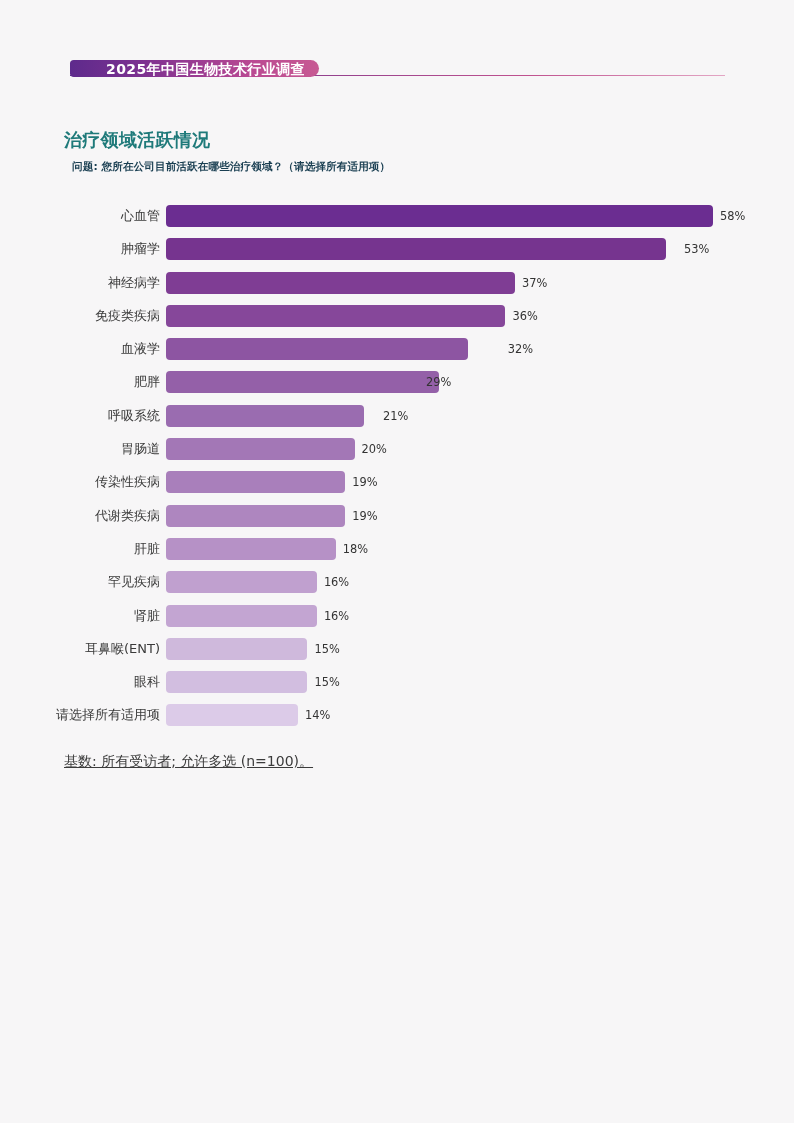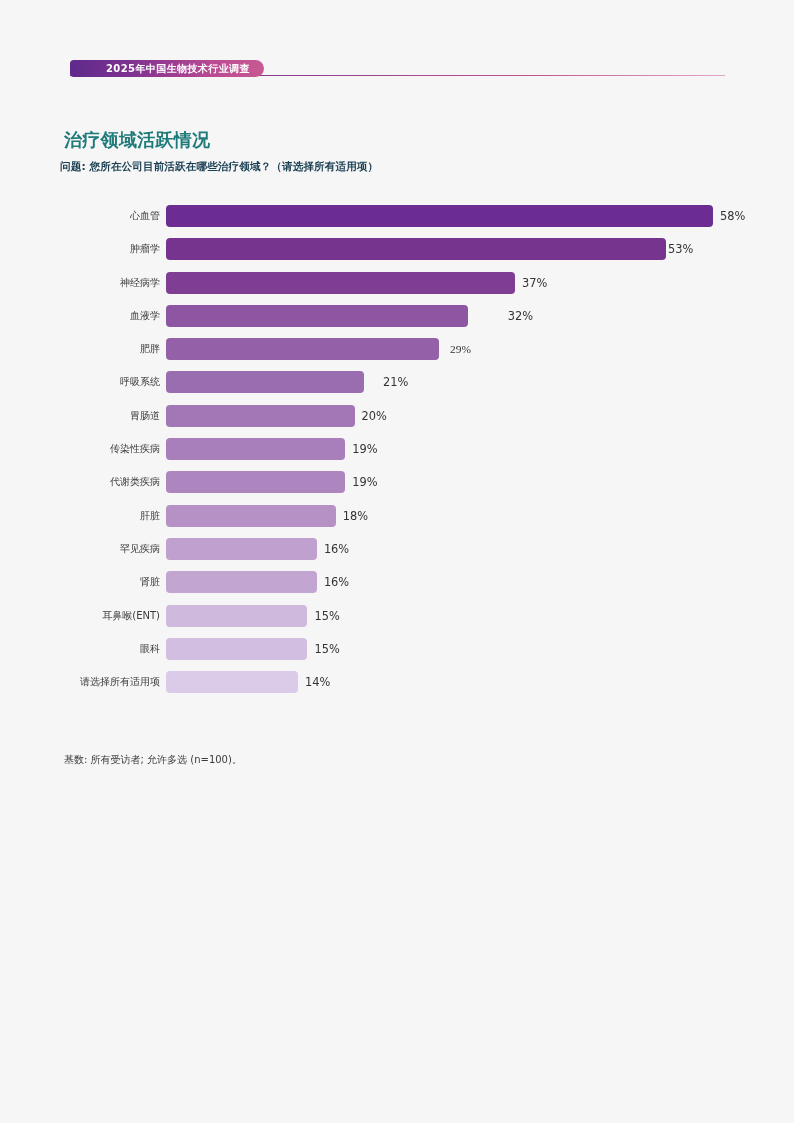--- a/index.html
+++ b/index.html
@@ -42,40 +42,40 @@
     height: 17px;
     padding: 0 14px 0 36px;
     border-radius: 4px 9px 9px 4px;
     background: linear-gradient(90deg, #5e2a8c 0%, #7b3190 28%, #9c3c92 52%, #bb4a92 74%, #c75a93 100%);
     display: flex;
     align-items: center;
     box-sizing: border-box;
   }
   .header-banner-text {
     color: #ffffff;
-    font-size: 10px;
+    font-size: 14px;
     font-weight: bold;
     letter-spacing: 0.4px;
     white-space: nowrap;
     line-height: 1;
   }
 
   
   .section-title {
     position: absolute;
     left: 64px;
     top: 128px;
     color: #1f7a7a;
     font-size: 18px;
     font-weight: bold;
     letter-spacing: 0.3px;
   }
   .question {
     position: absolute;
-    left: 60px;
+    left: 72px;
     top: 160px;
     color: #1a3f52;
     font-size: 10.6px;
     font-weight: bold;
     letter-spacing: 0.1px;
   }
 
   
   .chart {
     position: absolute;
@@ -87,21 +87,21 @@
     position: relative;
     height: 33.3px;
   }
   .row-label {
     position: absolute;
     right: 634px;   
     top: 0;
     height: 22px;
     line-height: 22px;
     color: #3a3a3a;
-    font-size: 10px;
+    font-size: 13px;
     white-space: nowrap;
     text-align: center;
   }
   .bar {
     position: absolute;
     left: 166px;
     top: 0;
     height: 22px;
     border-radius: 4px;
   }
@@ -114,21 +114,22 @@
     font-size: 11.4px;
     white-space: nowrap;
   }
 
   
   .footnote {
     position: absolute;
     left: 64px;
     top: 753px;
     color: #3b3b3b;
-    font-size: 10px;
+    font-size: 14px;
+    text-decoration: underline;
   }
 
   
   .footer {
     position: absolute;
     left: 0;
     top: 1044px;
     width: 794px;
     height: 24px;
   }
@@ -192,36 +193,41 @@
 
   <div class="chart" id="chart">
       <div class="row">
         <div class="row-label">心血管</div>
         <div class="bar" style="width: 546.94px; background: rgb(107, 45, 145);"></div>
         <div class="bar-value" style="left: 719.94px;">58%</div>
       </div>
       <div class="row">
         <div class="row-label">肿瘤学</div>
         <div class="bar" style="width: 499.79px; background: rgb(118, 52, 143);"></div>
-        <div class="bar-value" style="left: 668px; text-align: center;">53%</div>
+        <div class="bar-value" style="left: 684px; text-align: center;">53%</div>
       </div>
       <div class="row">
         <div class="row-label">神经病学</div>
         <div class="bar" style="width: 348.91px; background: rgb(127, 61, 148);"></div>
         <div class="bar-value" style="left: 521.91px;">37%</div>
       </div>
       <div class="row">
+        <div class="row-label">免疫类疾病</div>
+        <div class="bar" style="width: 339.48px; background: rgb(134, 71, 154);"></div>
+        <div class="bar-value" style="left: 512.48px;">36%</div>
+      </div>
+      <div class="row">
         <div class="row-label">血液学</div>
         <div class="bar" style="width: 301.76px; background: rgb(141, 85, 162);"></div>
         <div class="bar-value" style="left: 474.76px; margin-left: 33px;">32%</div>
       </div>
       <div class="row">
         <div class="row-label">肥胖</div>
         <div class="bar" style="width: 273.47px; background: rgb(148, 96, 168);"></div>
-        <div class="bar-value" style="left: 450px; font-family: Liberation Serif, serif;">29%</div>
+        <div class="bar-value" style="left: 426px;">29%</div>
       </div>
       <div class="row">
         <div class="row-label">呼吸系统</div>
         <div class="bar" style="width: 198.03px; background: rgb(154, 108, 176);"></div>
         <div class="bar-value" style="left: 371.03px; margin-left: 12px;">21%</div>
       </div>
       <div class="row">
         <div class="row-label">胃肠道</div>
         <div class="bar" style="width: 188.6px; background: rgb(163, 119, 182);"></div>
         <div class="bar-value" style="left: 361.6px;">20%</div>

